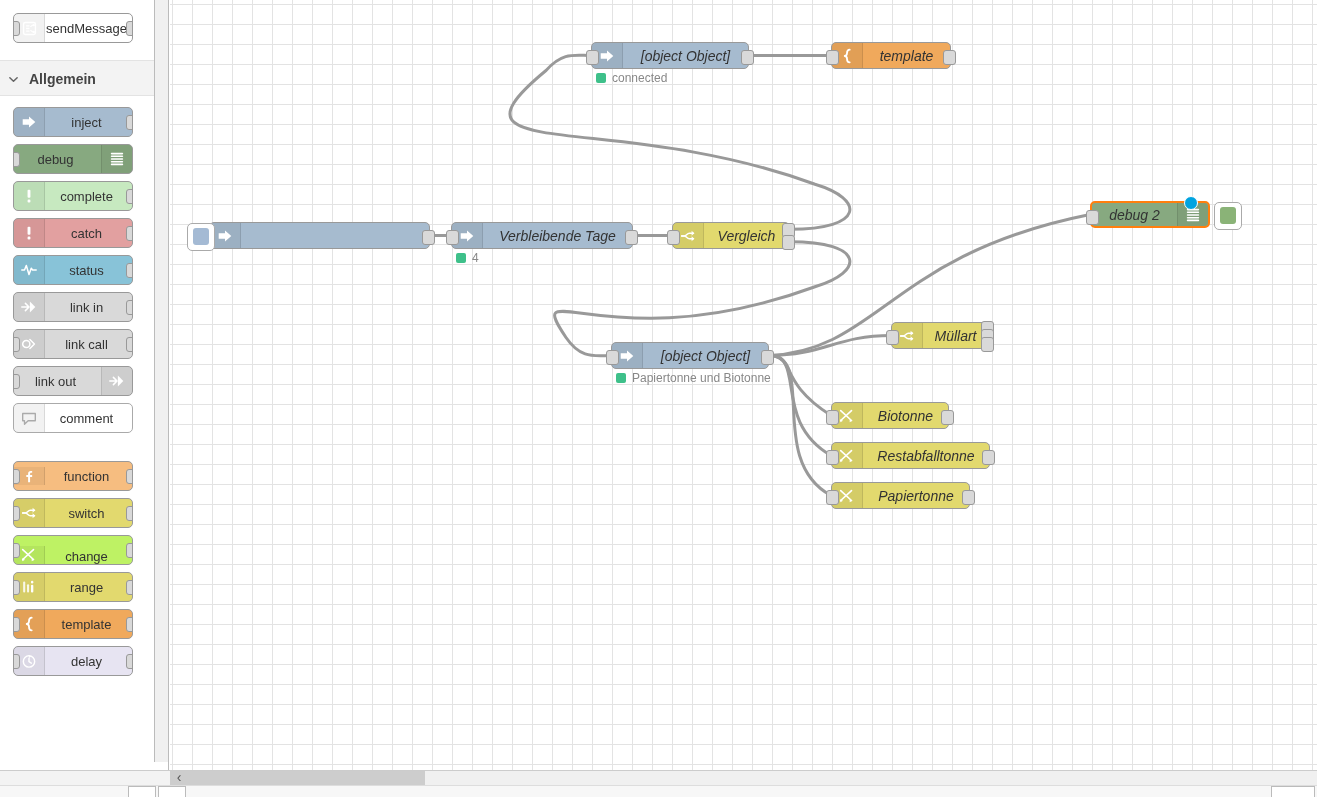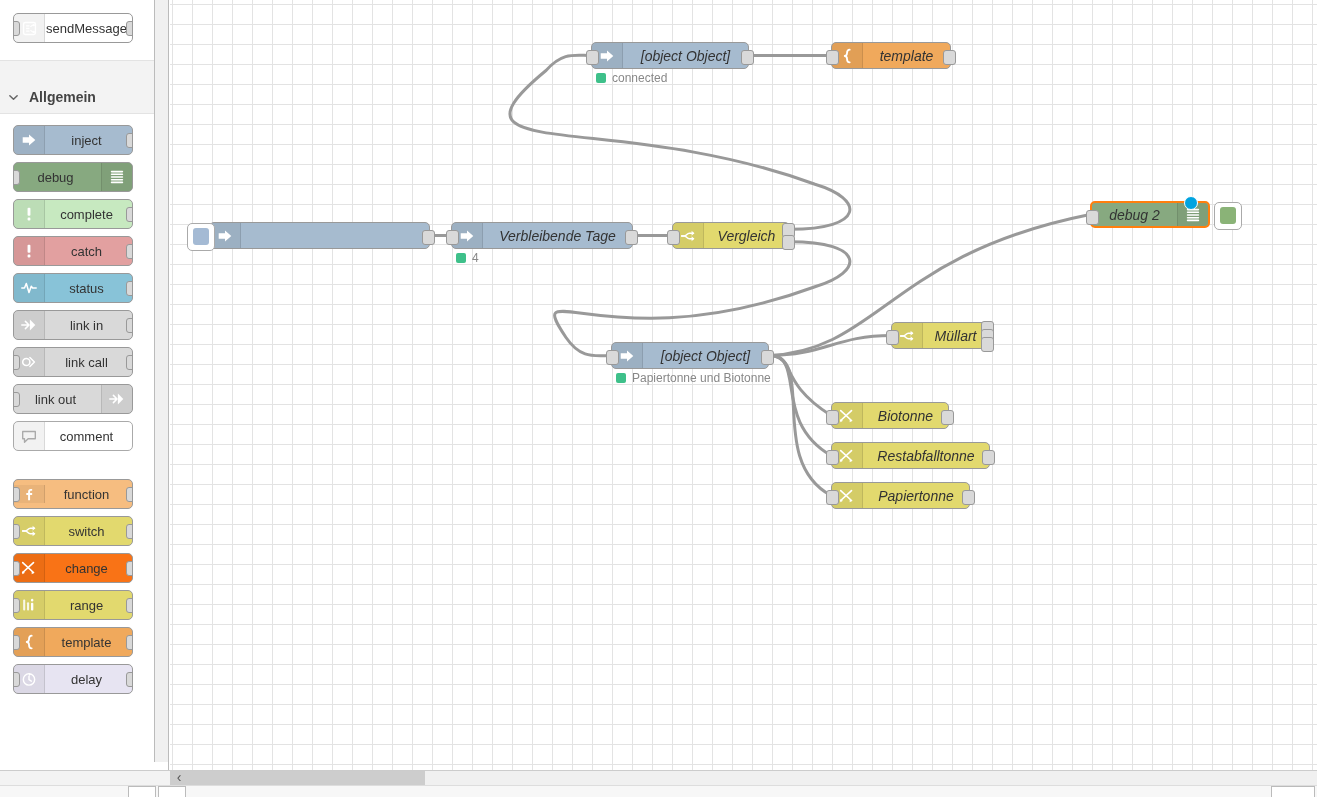--- a/index.html
+++ b/index.html
@@ -20,21 +20,21 @@
   }
   #palette-scroll-track{
     position:absolute;left:155px;top:0;width:14px;height:782px;
     background:#f0f0f0;border-right:1px solid #bbb;box-sizing:border-box;
   }
   #palette-scroll-thumb{
     position:absolute;left:156px;top:0;width:13px;height:25px;
     background:#cdcdcd;
   }
   .pal-category{
-    padding:28px 0 8px 8px;background:#f3f3f3;
+    padding:10px 0 8px 8px;background:#f3f3f3;
     border-top:1px solid #e3e3e3;border-bottom:1px solid #e3e3e3;
     font-size:14px;font-weight:bold;color:#444;
     display:flex;align-items:center;gap:10px;cursor:pointer;
   }
   .cat-chevron{font-size:11px;color:#666;line-height:1;}
   .pal-section{padding:6px 0 10px 0;background:#fff;}
   .pal-node{
     position:relative;margin:5px auto 7px 13px;width:120px;height:30px;
     border-radius:5px;border:1px solid #999;box-sizing:border-box;
     display:flex;align-items:stretch;overflow:hidden;cursor:move;
@@ -287,21 +287,21 @@
               <svg class="glyph" width="18" height="18" viewBox="0 0 20 20">
                 <path d="M3 10h3c2 0 3-3 5.5-3H16" stroke="#ffffff" stroke-width="1.8" fill="none" stroke-linecap="round"></path>
                 <path d="M3 10h3c2 0 3 3 5.5 3H16" stroke="#ffffff" stroke-width="1.8" fill="none" stroke-linecap="round"></path>
                 <path d="M14 4.2l3 2.8-3 2.8z" fill="#ffffff"></path>
                 <path d="M14 10.2l3 2.8-3 2.8z" fill="#ffffff"></path>
               </svg>
             </span>
             <span class="lbl">switch</span>
             <span class="port out"></span>
           </div>
-          <div class="pal-node" style="background: #f97316;">
+          <div class="pal-node" style="background: #bef264; align-items: flex-end;">
             <span class="port in"></span>
             <span class="icon-box">
               <svg class="glyph" width="18" height="18" viewBox="0 0 20 20">
                 <path d="M3 4l12 11M15 4L3 15" stroke="#ffffff" stroke-width="1.8" fill="none" stroke-linecap="round"></path>
                 <path d="M13 13.5l3 1.7-3 1.7z" fill="#ffffff"></path>
                 <path d="M2.6 13.5l3 1.7-3 1.7z" fill="#ffffff"></path>
               </svg>
             </span>
             <span class="lbl">change</span>
             <span class="port out"></span>

